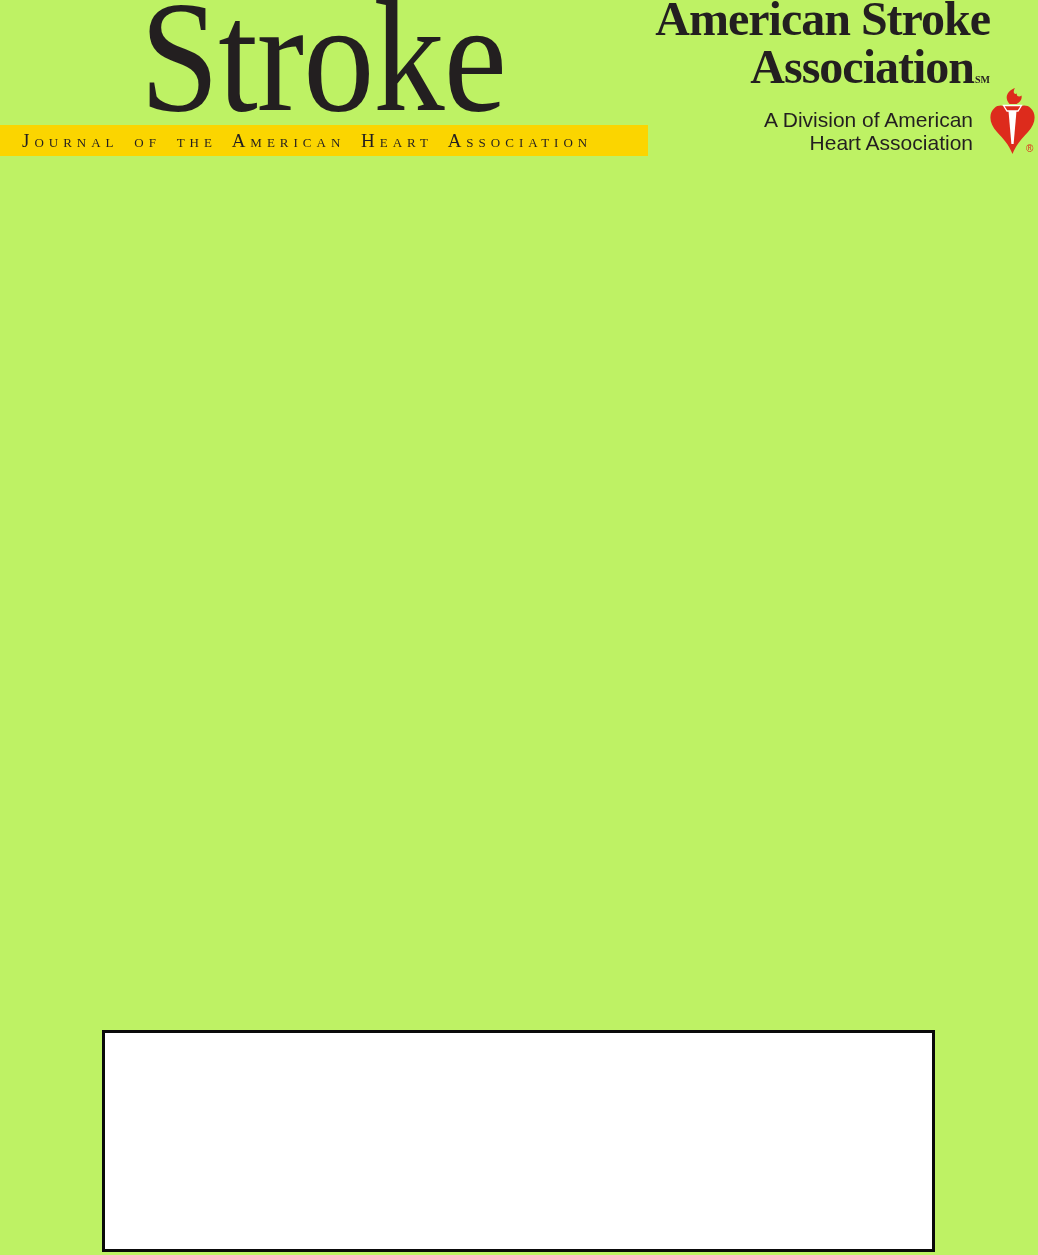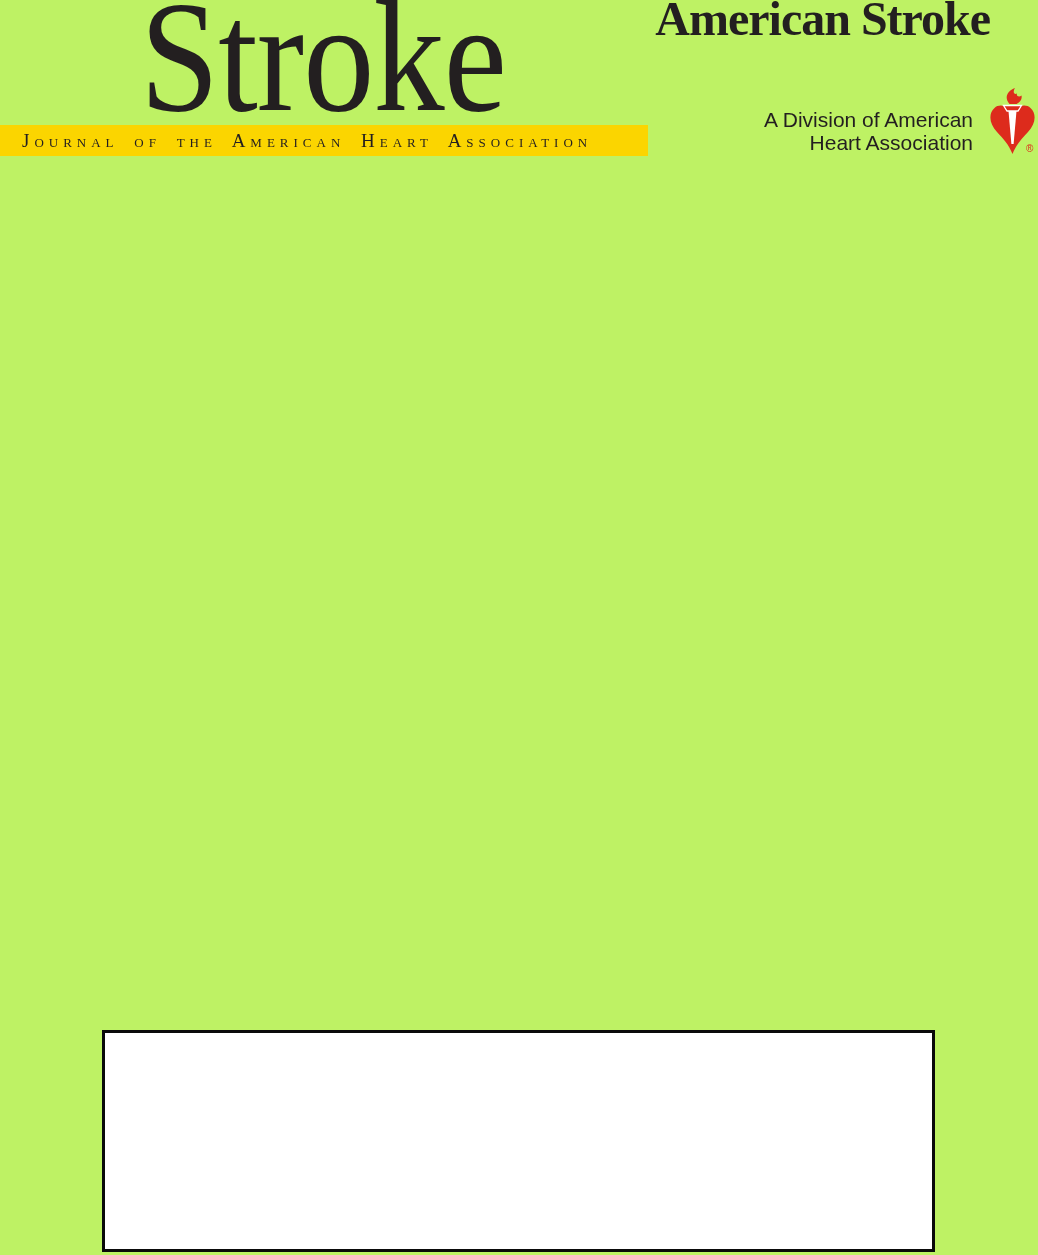--- a/index.html
+++ b/index.html
@@ -128,20 +128,21 @@
 <div class="page">
 
   <div class="stroke-title">Stroke</div>
 
   <div class="banner">
     <span class="banner-text">Journal of the American Heart Association</span>
   </div>
 
   <div class="asa-name">
     <div>American Stroke</div>
+    <div><span>Association</span><span class="sm-mark">SM</span></div>
   </div>
 
   <div class="asa-division">
     <div>A Division of American</div>
     <div>Heart Association</div>
   </div>
 
   <div class="aha-logo">
     <svg viewBox="0 0 50 68" xmlns="http://www.w3.org/2000/svg" aria-hidden="true">
 

